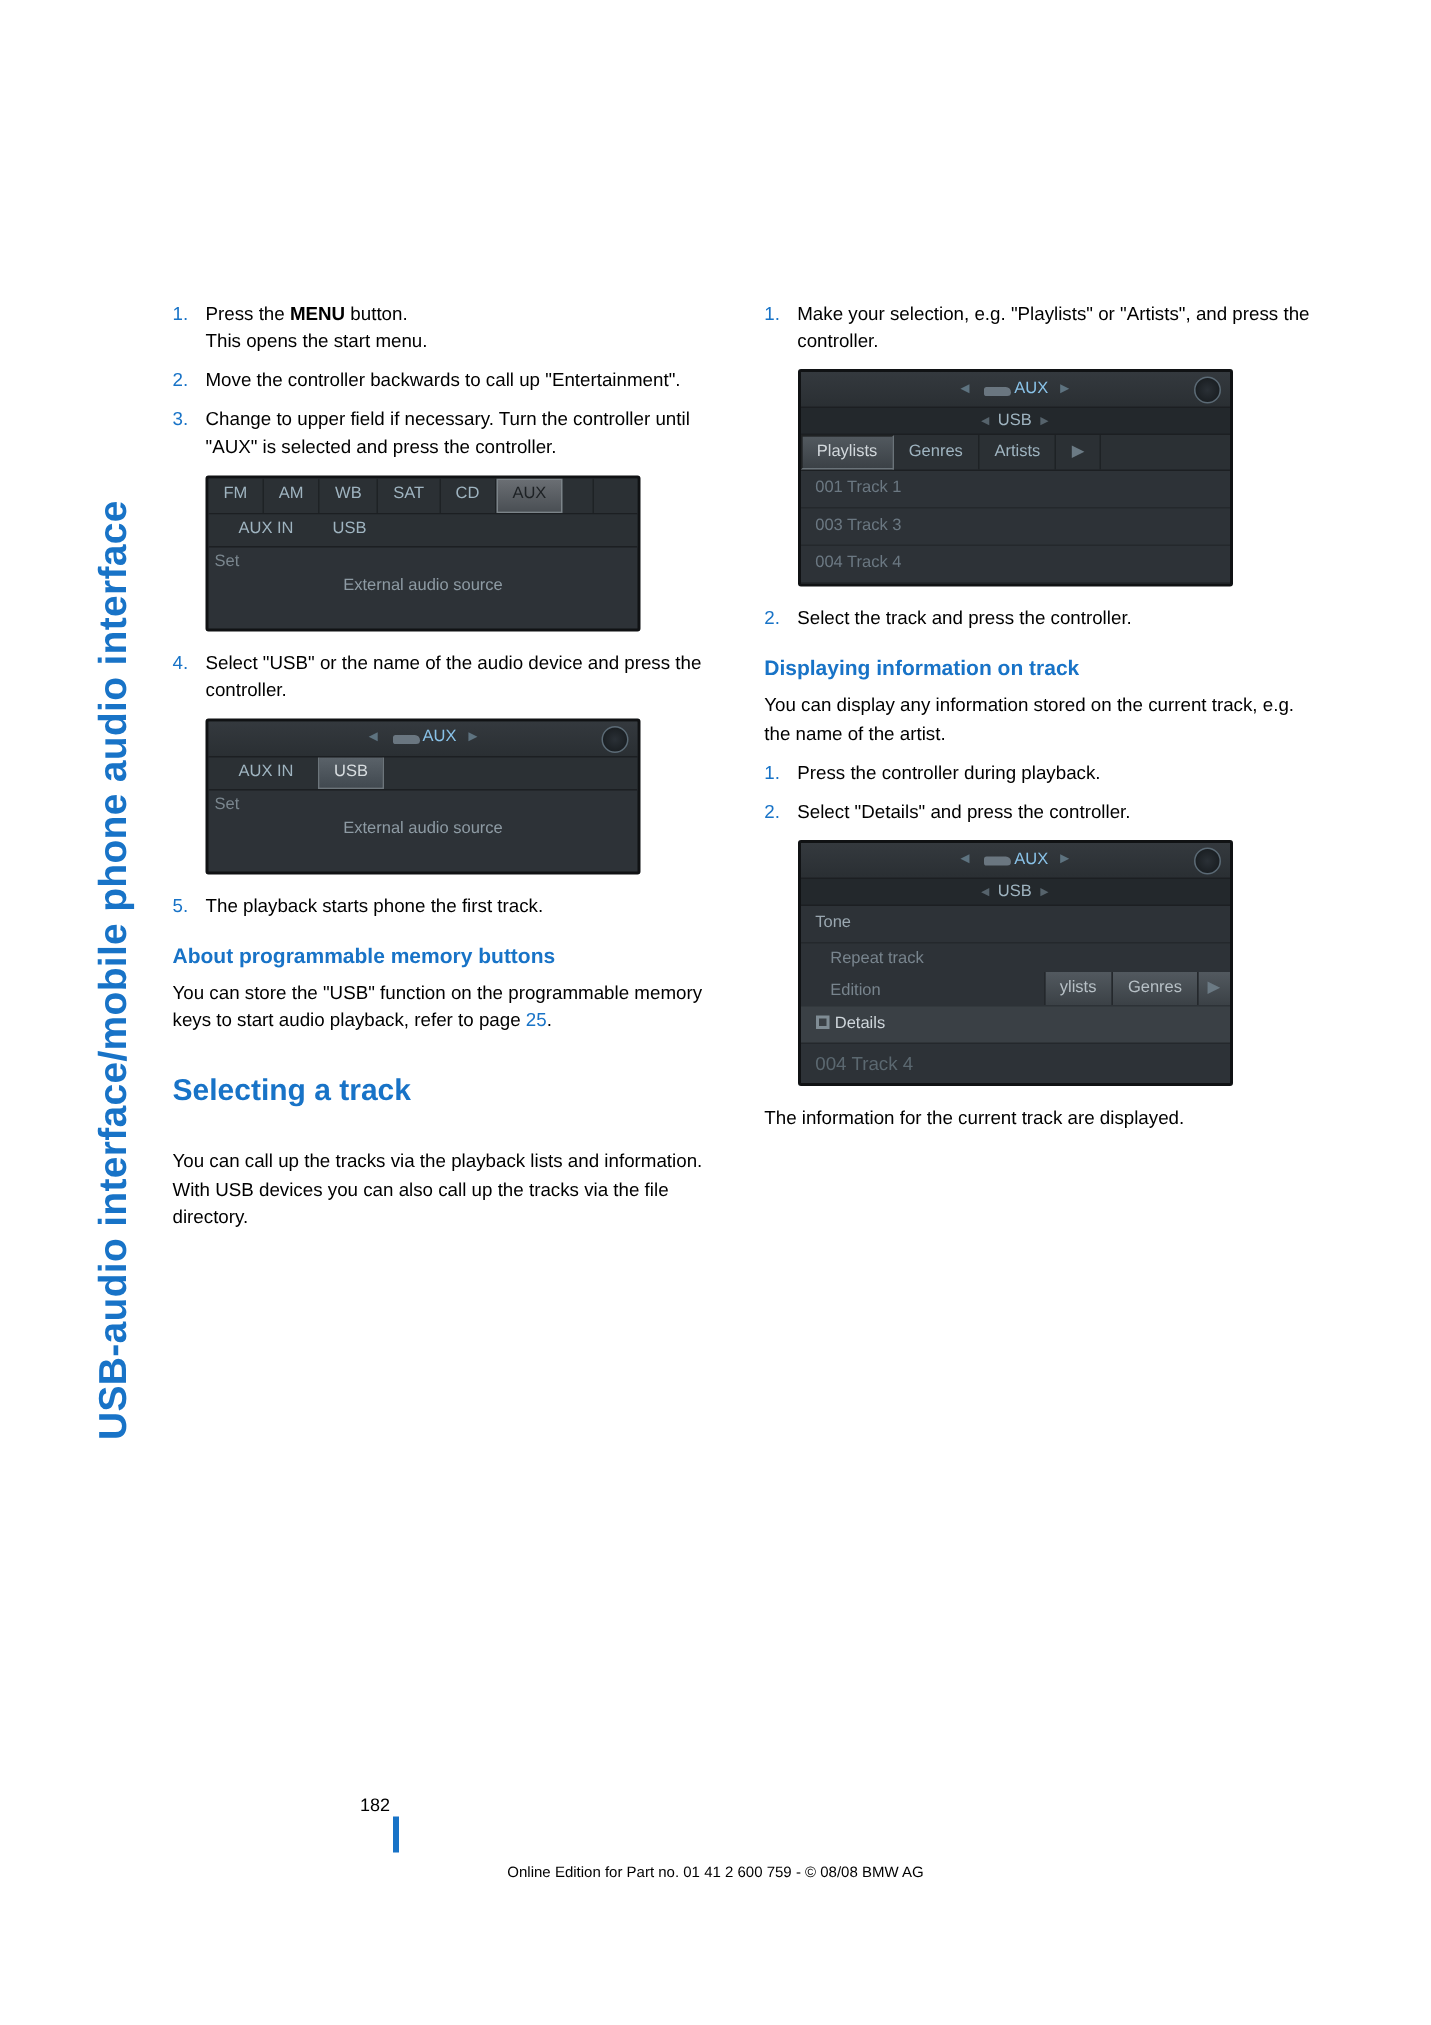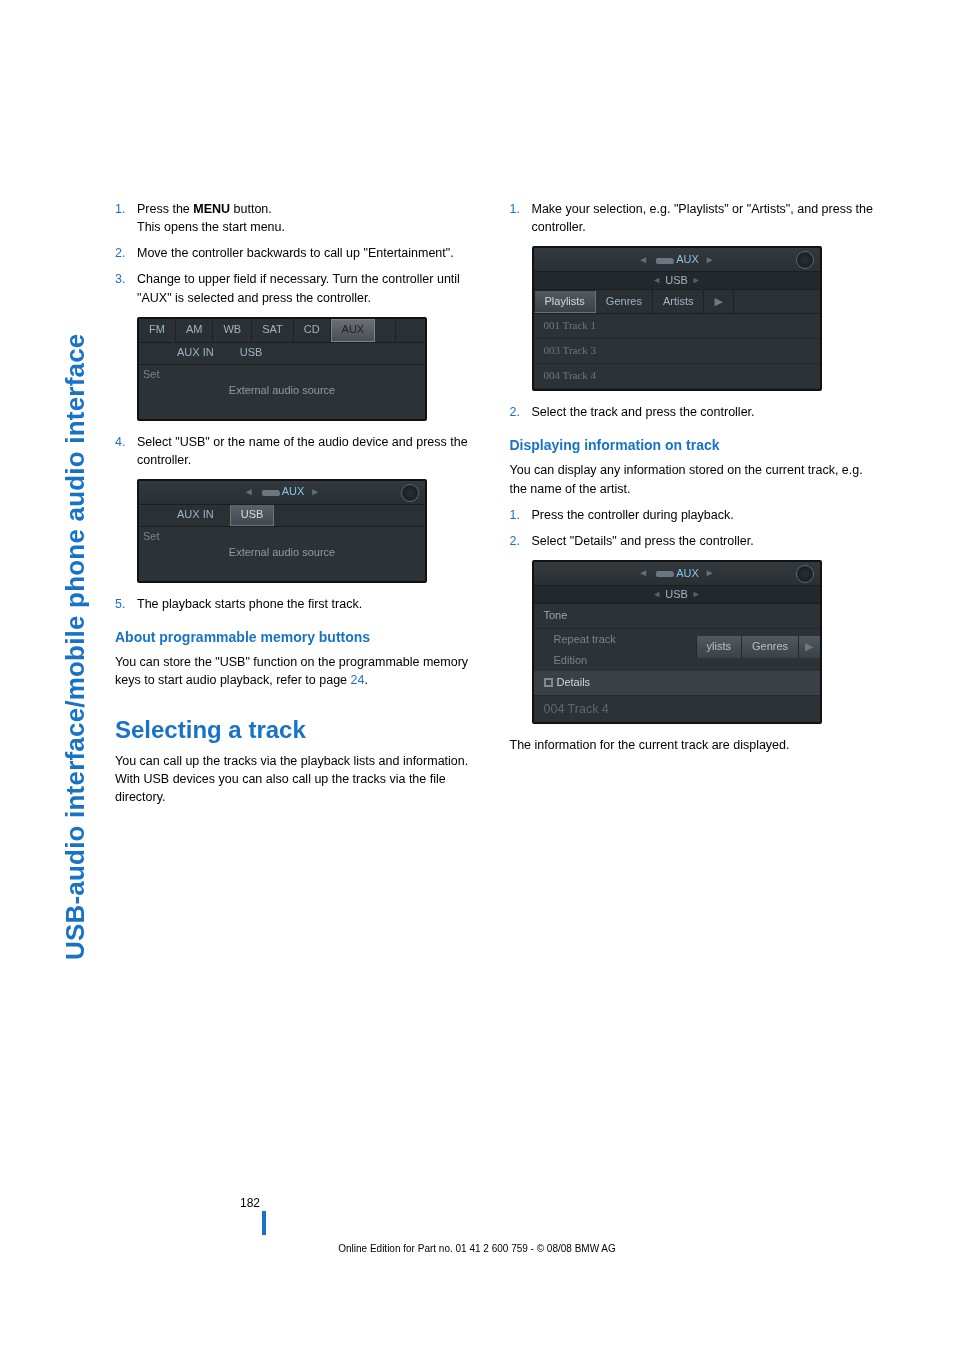--- a/index.html
+++ b/index.html
@@ -57,23 +57,23 @@
     .h3 {
       color: #1873c7;
       font-weight: bold;
       font-size: 14px;
       margin-top: 14px;
       margin-bottom: 6px;
     }
     .h2 {
       color: #1873c7;
       font-weight: bold;
-      font-size: 24px;
+      font-size: 20px;
       margin-top: 24px;
-      margin-bottom: 4px;
+      margin-bottom: 23px;
     }
     .p { margin-bottom: 8px; }
     .link-num { color: #1873c7; }
 
     
     .idrive {
       margin: 10px 0 12px 22px;
       width: 290px;
       background: #2d3237;
       border: 2px solid #101214;
@@ -160,43 +160,43 @@
       color: #8e9ba4;
       font-size: 11px;
       padding: 18px 0 20px 0;
     }
     .idrive .tabrow2 {
       display: flex;
       height: 22px;
       align-items: center;
       background: #2b3034;
       border-bottom: 1px solid #1c1f22;
-      padding-left: 28px;
+      padding-left: 10px;
       gap: 6px;
     }
     .idrive .tabrow2 .tab {
       color: #9fb4c0;
       font-size: 11px;
       padding: 2px 10px;
     }
     .idrive .tabrow2 .tab.sel {
       background: linear-gradient(#5a6269, #414950);
       color: #d8dde0;
       border: 1px solid #6c757b;
     }
-    .idrive .tracklist .row { color: #6b7882; font-family: Liberation Serif, serif; }
+    .idrive .tracklist .row { color: #6b7882; }
     .idrive .menu .row { color: #9aa7b0; }
     .idrive .menu .row.sel { color: #cfd6db; background: #3a4045; }
     .idrive .menu .row.sel .sq {
       display: inline-block; width: 9px; height: 9px;
       border: 2px solid #7f8c94; margin-right: 4px; vertical-align: middle;
     }
     .idrive .menu .sub { color: #78848d; padding: 3px 22px 2px 20px; font-size: 11px; }
     .idrive .menu .righttabs {
-      position: absolute; right: 0; top: 32px;
+      position: absolute; right: 0; top: 44px;
       display: flex; gap: 0;
     }
     .idrive .menu .righttabs .rt {
       background: linear-gradient(#52595f,#3b4146);
       color: #b7c0c6; font-size: 11px; padding: 3px 10px;
       border-left: 1px solid #24282c;
     }
     .idrive .menu .righttabs .play2 { color: #6b7a84; padding: 3px 6px; }
     .idrive .last { color: #5b6870; padding: 4px 10px; }
 
@@ -314,21 +314,21 @@
 
       <ol class="num-list">
         <li>
           <span class="num">5.</span>
           <span class="txt">The playback starts phone the first track.</span>
         </li>
       </ol>
 
       <div class="h3">About programmable memory buttons</div>
       <p class="p">
-        <span>You can store the "USB" function on the programmable memory keys to start audio playback, refer to page </span><span class="link-num">24</span><span>.</span>
+        <span>You can store the "USB" function on the programmable memory keys to start audio playback, refer to page </span><span class="link-num">25</span><span>.</span>
       </p>
 
       <div class="h2">Selecting a track</div>
       <p class="p">You can call up the tracks via the playback lists and information. With USB devices you can also call up the tracks via the file directory.</p>
 
     </div>
 
     <div class="col">
 
       <ol class="num-list">

